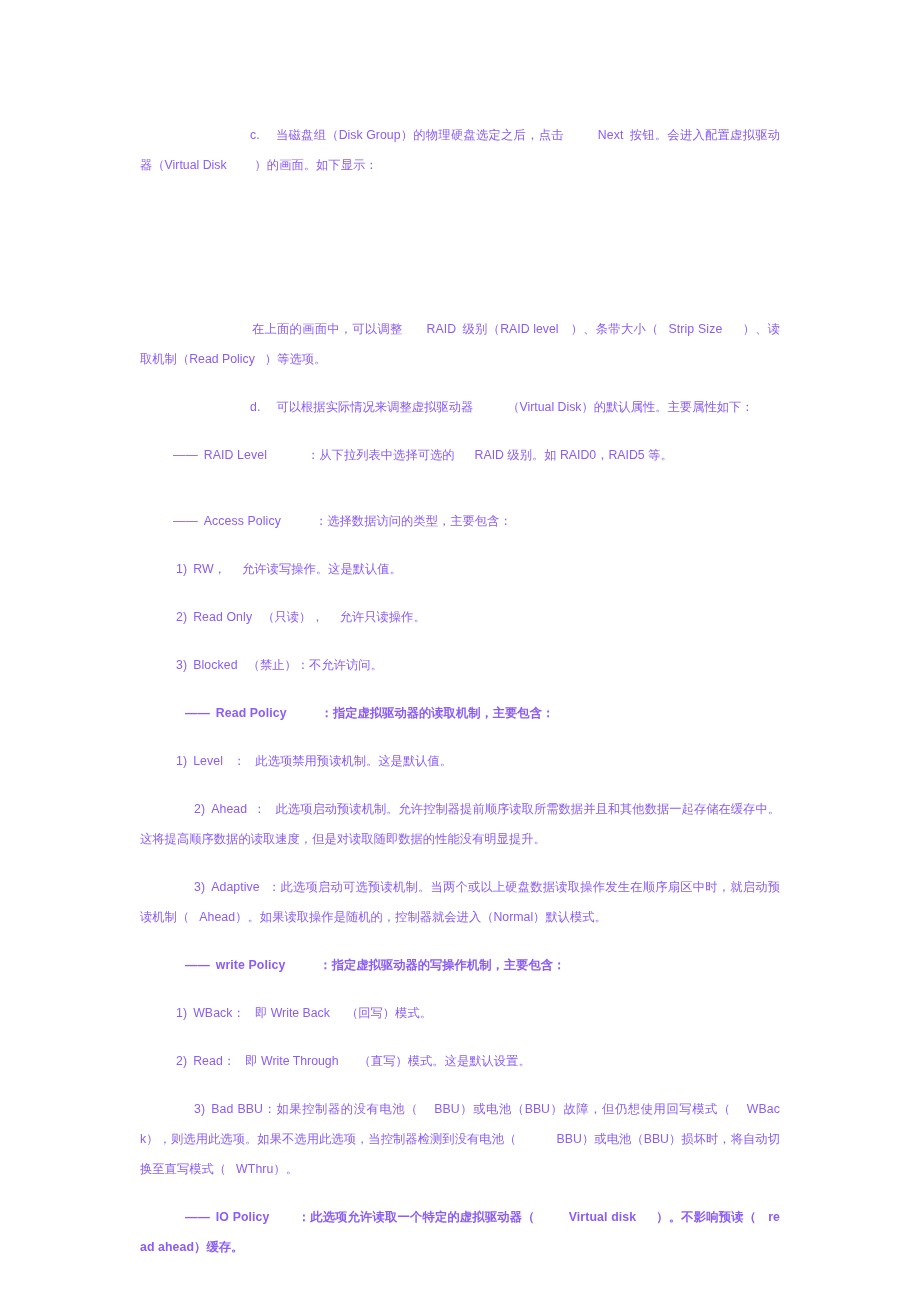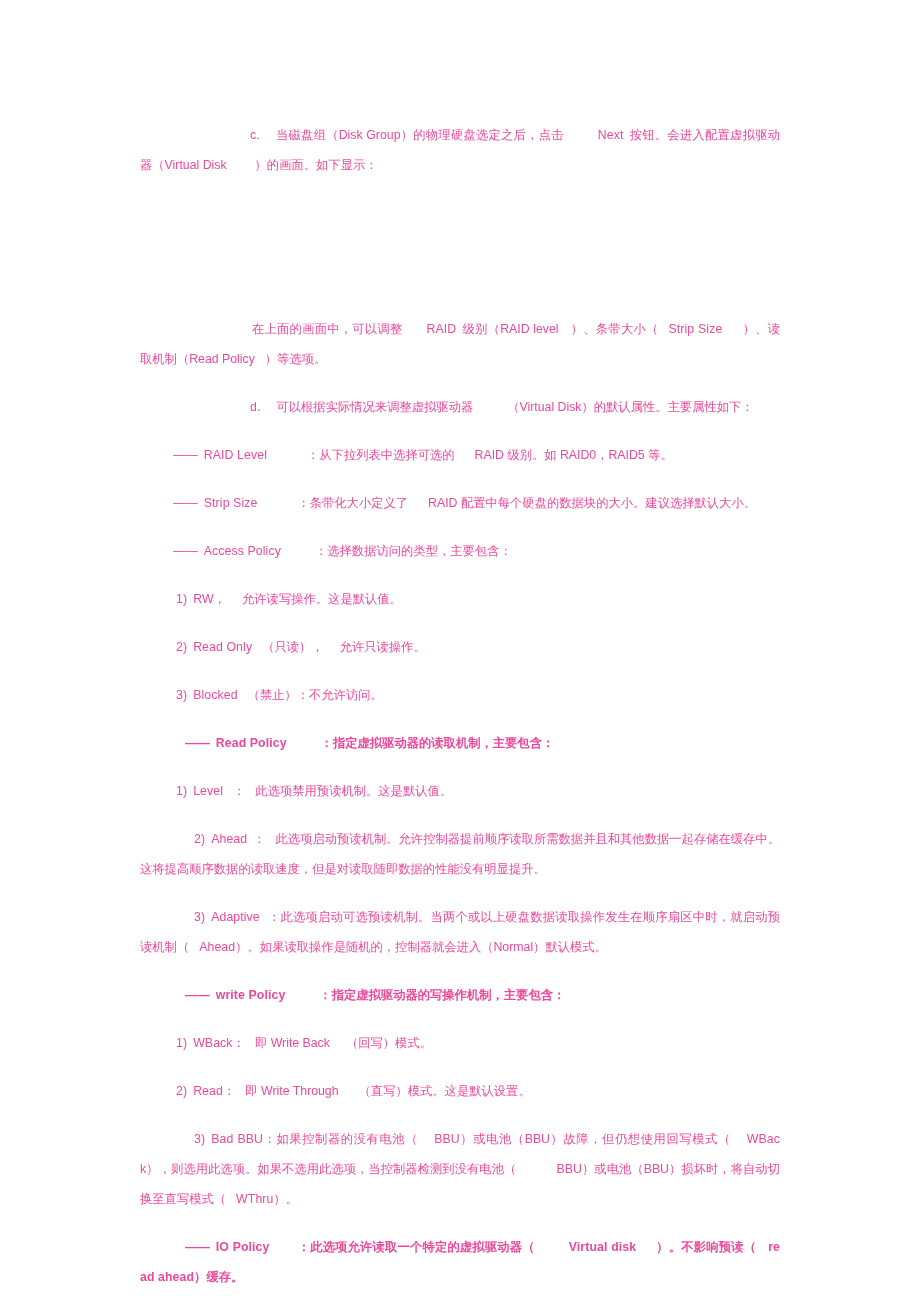--- a/index.html
+++ b/index.html
@@ -24,21 +24,21 @@
   .content {
     position: absolute;
     left: 140px;
     top: 0;
     width: 640px;
   }
   
   .para {
     font-size: 12.3px;
     line-height: 30px;
-    color: #ec4899;
+    color: #8b5cf6;
     text-align: justify;
     text-justify: inter-ideograph;
     margin: 0;
     white-space: normal;
     word-break: break-all;
   }
   .para .ascii {
     font-family: "Liberation Sans", sans-serif;
     font-size: 12.3px;
     letter-spacing: 0.1px;
@@ -92,21 +92,20 @@
     <div class="sp-18"></div>
 
     <p class="para ind-lettered"><span class="ascii">d.</span><span class="sp-run w16"></span><span>可以根据实际情况来调整虚拟驱动器</span><span class="sp-run w34"></span><span>（Virtual  Disk）的默认属性。主要属性如下：</span></p>
 
     <div class="sp-18"></div>
 
     <p class="para ind-dash"><span class="ascii dash-lead">——</span><span class="sp-run w6"></span><span class="ascii">RAID Level</span><span class="sp-run w40"></span><span>：</span><span>从下拉列表中选择可选的</span><span class="sp-run w20"></span><span>RAID 级别。如 RAID0，RAID5 等。</span></p>
 
     <div class="sp-18"></div>
 
-    <p class="para ind-dash"><span class="ascii dash-lead">——</span><span class="sp-run w6"></span><span class="ascii">Strip Size</span><span class="sp-run w40"></span><span>：</span><span>条带化大小定义了</span><span class="sp-run w20"></span><span>RAID 配置中每个硬盘的数据块的大小。建议选择默认大小。</span></p>
 
     <div class="sp-18"></div>
 
     <p class="para ind-dash"><span class="ascii dash-lead">——</span><span class="sp-run w6"></span><span class="ascii">Access Policy</span><span class="sp-run w34"></span><span>：</span><span>选择数据访问的类型，主要包含：</span></p>
 
     <div class="sp-18"></div>
 
     <p class="para ind-num"><span class="ascii">1)</span><span class="sp-run w6"></span><span class="ascii">RW，</span><span class="sp-run w16"></span><span>允许读写操作。这是默认值。</span></p>
 
     <div class="sp-18"></div>

